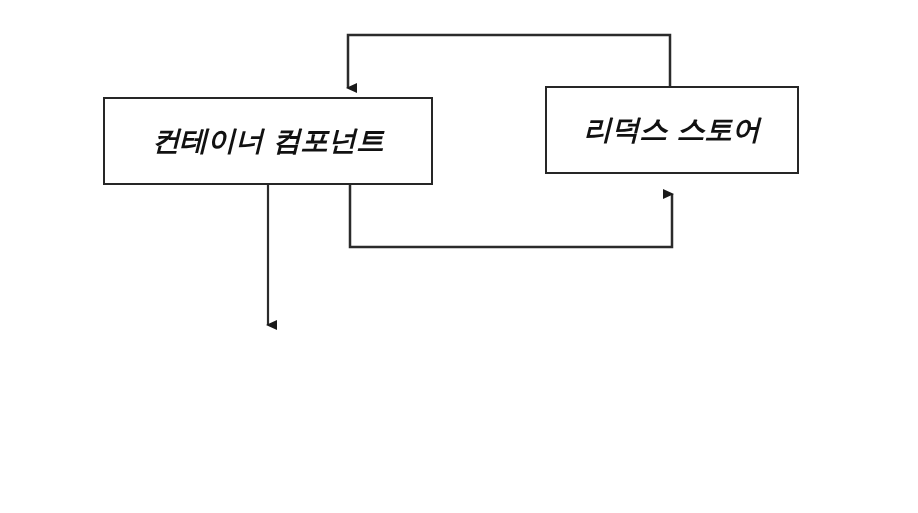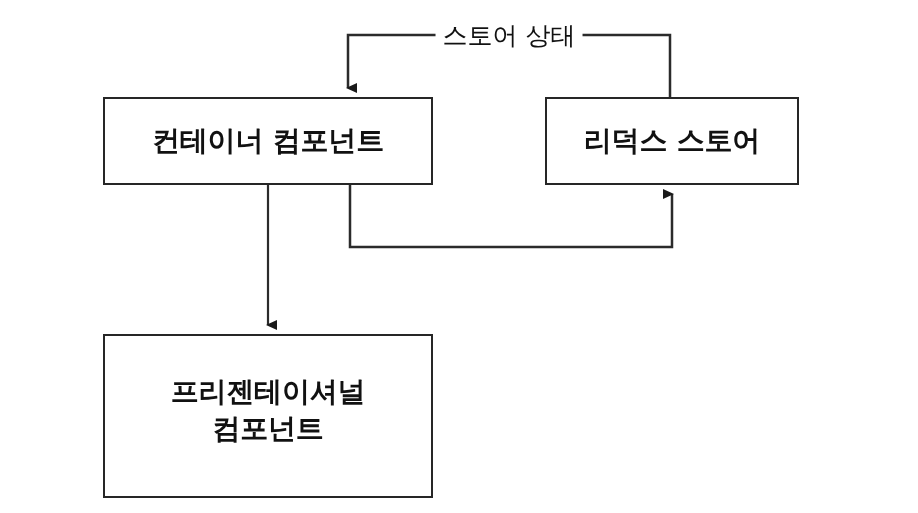--- a/index.html
+++ b/index.html
@@ -27,38 +27,39 @@
   }
   .node-box {
     position: absolute;
     box-sizing: border-box;
     border: 2px solid #262626;
     background: #ffffff;
     display: flex;
     align-items: center;
     justify-content: center;
     text-align: center;
+    font-style: italic;
   }
   .node-label {
     font-size: 28px;
     font-weight: 600;
     line-height: 1.33;
     letter-spacing: -0.2px;
     color: #111111;
     white-space: pre-line;
   }
   #node-container {
     left: 103px;
     top: 97px;
     width: 330px;
     height: 88px;
   }
   #node-store {
     left: 545px;
-    top: 97px;
+    top: 86px;
     width: 254px;
     height: 88px;
   }
   #node-presentational {
     left: 103px;
     top: 334px;
     width: 330px;
     height: 164px;
   }
   #node-presentational .node-label {
@@ -124,22 +125,17 @@
   </svg>
 
   <div class="node-box" id="node-container">
     <span class="node-label">컨테이너 컴포넌트</span>
   </div>
 
   <div class="node-box" id="node-store">
     <span class="node-label">리덕스 스토어</span>
   </div>
 
-  <div class="node-box" id="node-presentational">
-    <span class="node-label">프리젠테이셔널
-컴포넌트</span>
-  </div>
 
-  <div class="edge-label" id="label-store-state">스토어 상태</div>
 
 
 
 </div>
 
 </body></html>

